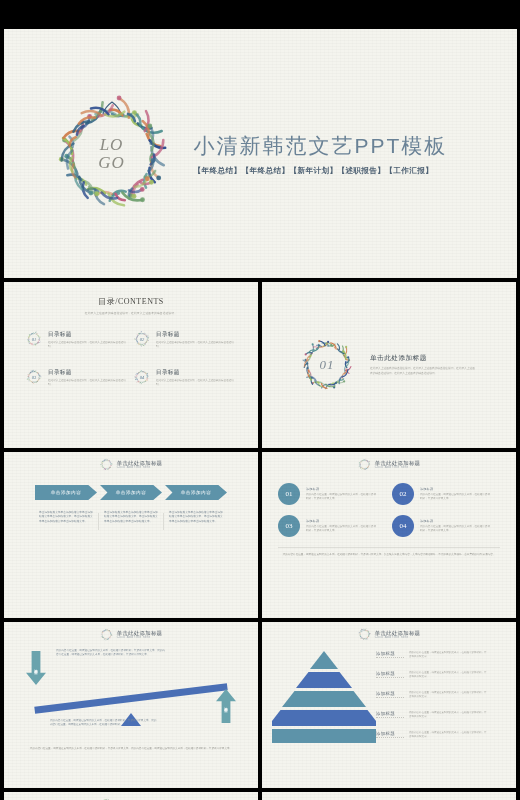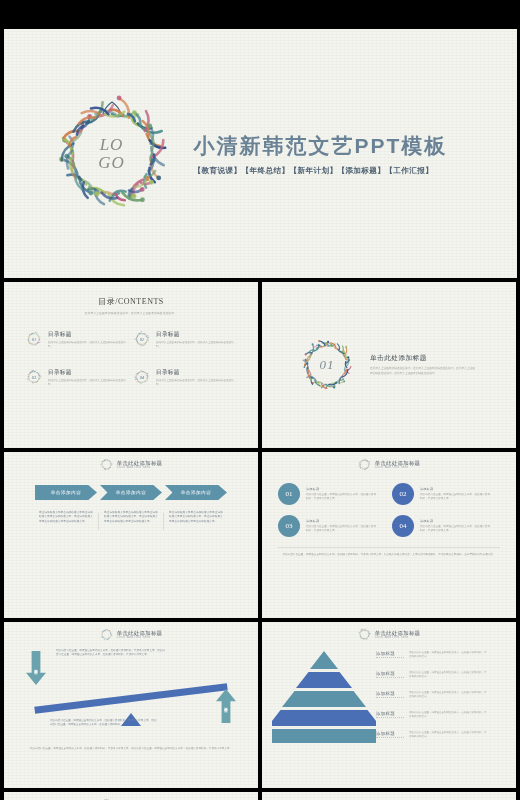--- a/index.html
+++ b/index.html
@@ -24,21 +24,21 @@
   
   .cover-inner{position:relative;display:flex;align-items:center;height:100%;
                padding-left:48px;box-sizing:border-box;}
   .wreath-lg{width:120px;height:120px;position:relative;flex:0 0 auto;text-align:right;}
   .logo-txt{position:absolute;inset:0;display:flex;flex-direction:column;
             align-items:center;justify-content:center;color:#8c8c84;
             font-family:"Liberation Serif",serif;font-size:17px;
             letter-spacing:1px;line-height:1.05;font-style:italic;}
   .cover-txt{margin-left:22px;}
   .cover-title{font-size:21px;letter-spacing:2px;color:#6a8296;
-               font-weight:700;white-space:nowrap;}
+               font-weight:400;white-space:nowrap;}
   .cover-sub{font-size:7.6px;color:#4f6274;letter-spacing:.4px;
              margin-top:6px;white-space:nowrap;font-weight:bold;}
 
   
   .shead{position:relative;display:flex;align-items:center;justify-content:center;
          gap:4px;padding-top:6px;}
   .shead .wr{width:13px;height:13px;position:relative;flex:0 0 auto;}
   .shead .tt{line-height:1.15;}
   .shead .tt .zh{font-size:5.4px;color:#56606b;letter-spacing:.3px;}
   .shead .tt .en{font-size:2.9px;color:#9aa3ab;letter-spacing:.5px;}
@@ -256,21 +256,21 @@
                 </g>
             </g>
           </svg>
           <div class="logo-txt">
             <span>LO</span>
             <span>GO</span>
           </div>
         </div>
         <div class="cover-txt">
           <div class="cover-title">小清新韩范文艺PPT模板</div>
-          <div class="cover-sub">【教育说课】【年终总结】【新年计划】【添加标题】【工作汇报】</div>
+          <div class="cover-sub">【年终总结】【年终总结】【新年计划】【述职报告】【工作汇报】</div>
         </div>
       </div>
     </div>
   </div>
 
   <div class="row">
 
     <div class="slide half">
       <div class="ct-title">目录/CONTENTS</div>
       <div class="ct-sub">在此录入上述图表的综合描述说明，在此录入上述图表的综合描述说明。</div>

